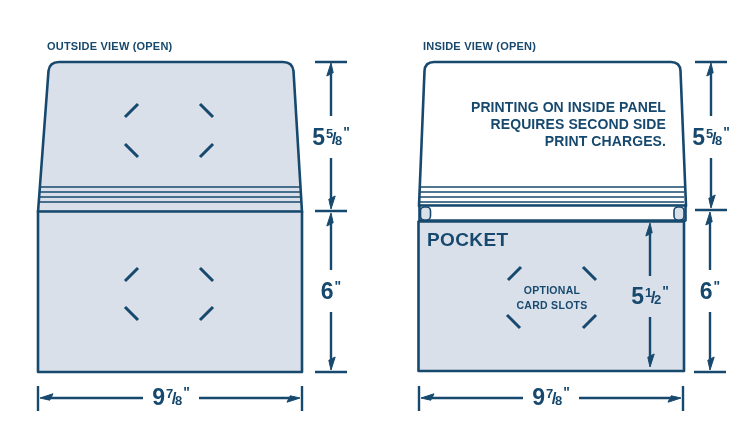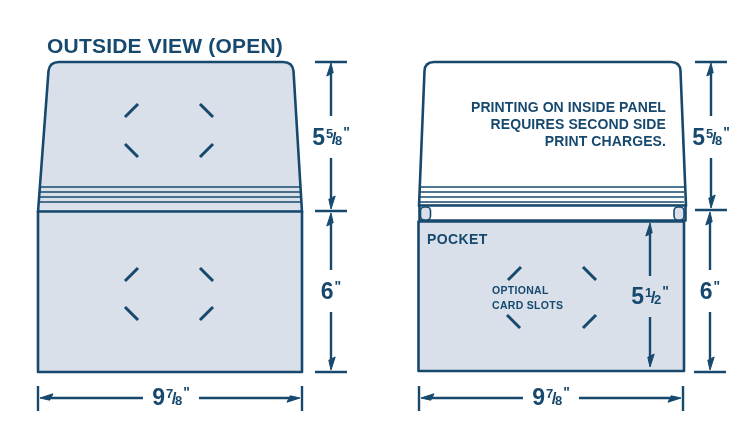--- a/index.html
+++ b/index.html
@@ -12,24 +12,24 @@
   .panel{fill:var(--panel,#d9e0ea);}
   .white{fill:var(--inside-panel,#fff);}
   .score{stroke:var(--line,#17496e);stroke-width:1.4;fill:none;}
   .slot{stroke:var(--line,#17496e);stroke-width:3;fill:none;}
   .dline{stroke:var(--line,#17496e);stroke-width:2.4;fill:none;}
   .arrowfill{fill:var(--line,#17496e);stroke:var(--line,#17496e);stroke-width:1;stroke-linejoin:round;}
   .tab{fill:var(--panel,#d9e0ea);stroke:var(--line,#17496e);stroke-width:1.6;}
 
   
   .txt{position:absolute;color:var(--line,#17496e);font-weight:700;}
-  .view-title{font-size:21px;line-height:16px;letter-spacing:.2px;white-space:nowrap;}
+  .view-title{font-size:11px;line-height:16px;letter-spacing:.2px;white-space:nowrap;}
   .panel-note{width:226px;text-align:right;font-size:14px;line-height:17.2px;white-space:pre-line;letter-spacing:.1px;}
-  .pocket-label{font-size:14px;line-height:17px;letter-spacing:.4px;}
-  .slots-note{width:120px;text-align:left;font-size:10.5px;line-height:15.4px;white-space:pre-line;letter-spacing:.3px;}
+  .pocket-label{font-size:19px;line-height:17px;letter-spacing:.4px;}
+  .slots-note{width:120px;text-align:center;font-size:10.5px;line-height:15.4px;white-space:pre-line;letter-spacing:.3px;}
   .dim{transform:translate(-50%,-50%);font-size:23px;line-height:1;white-space:nowrap;}
   .dim .fw{font-size:23px;}
   .dim .fn{font-size:13px;vertical-align:7px;margin-left:1px;}
   .dim .fsl{font-size:17px;vertical-align:1px;margin:0 -1.5px;}
   .dim .fd{font-size:13px;vertical-align:0px;}
   .dim .fu{font-size:14px;vertical-align:8px;margin-left:1px;}
 </style>
 </head>
 <body>
 
@@ -69,20 +69,21 @@
       <path class="dline" d="M711 74 V116 M711 158 V197 M710 223 V270 M710 312 V359"></path>
       <path class="arrowfill" d="M711 63 l-4.2 13 l6.4 -3.2 Z M711 208 l4.2 -13 l-6.4 3.2 Z M710 212 l-4.2 13 l6.4 -3.2 Z M710 370 l4.2 -13 l-6.4 3.2 Z"></path>
 
       <path class="dline" d="M419 386 V411 M683 386 V411"></path>
       <path class="dline" d="M432 398 H523 M579 398 H670"></path>
       <path class="arrowfill" d="M421 398 l13 -4.2 l-3.2 6.4 Z M681 398 l-13 4.2 l3.2 -6.4 Z"></path>
     </g>
   </svg>
 
   <div class="txt view-title" style="left:47px;top:38px">OUTSIDE VIEW (OPEN)</div>
+  <div class="txt view-title" style="left:423px;top:38px">INSIDE VIEW (OPEN)</div>
 
   <div class="txt panel-note" style="left:440px;top:99px">PRINTING ON INSIDE PANEL
 REQUIRES SECOND SIDE
 PRINT CHARGES.</div>
 
   <div class="txt pocket-label" style="left:427px;top:231px">POCKET</div>
 
   <div class="txt slots-note" style="left:492px;top:283px">OPTIONAL
 CARD SLOTS</div>
 

